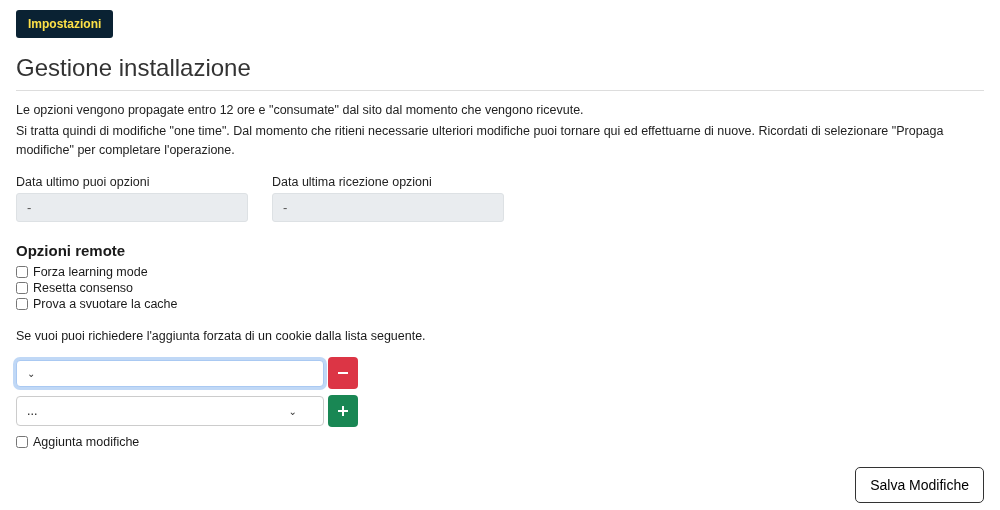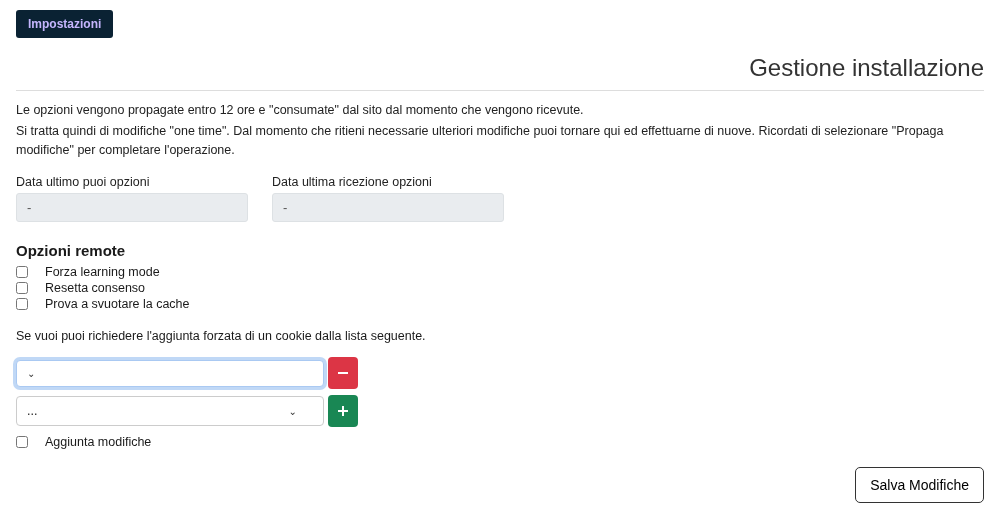--- a/index.html
+++ b/index.html
@@ -6,35 +6,34 @@
   body {
     font-family: -apple-system, BlinkMacSystemFont, "Segoe UI", Helvetica, Arial, sans-serif;
     font-size: 13px;
     color: #1a1a1a;
     padding: 10px 16px;
     background: #fff;
     width: 1000px;
   }
   .btn-settings {
     background: #0a2233;
-    color: #c4b5fd;
+    color: #fde047;
     border: none;
     padding: 7px 12px;
     font-size: 12px;
     font-weight: 600;
     border-radius: 3px;
     cursor: pointer;
     margin-bottom: 16px;
   }
   h2.page-title {
     font-size: 24px;
     font-weight: 400;
     color: #333;
     margin-bottom: 8px;
-    text-align: right;
   }
   hr.rule {
     border: none;
     border-top: 1px solid #ddd;
     margin-bottom: 10px;
   }
   p.desc {
     font-size: 12.5px;
     line-height: 1.5;
     color: #222;
@@ -64,21 +63,21 @@
   }
   h3.section-title {
     font-size: 15px;
     font-weight: 700;
     margin-bottom: 6px;
   }
   .check-group { margin-bottom: 18px; }
   .check-row {
     display: flex;
     align-items: center;
-    gap: 17px;
+    gap: 5px;
     font-size: 12.5px;
     margin-bottom: 2px;
   }
   .check-row input[type="checkbox"] {
     width: 12px;
     height: 12px;
     cursor: pointer;
   }
   .cookie-section p {
     font-size: 12.5px;

